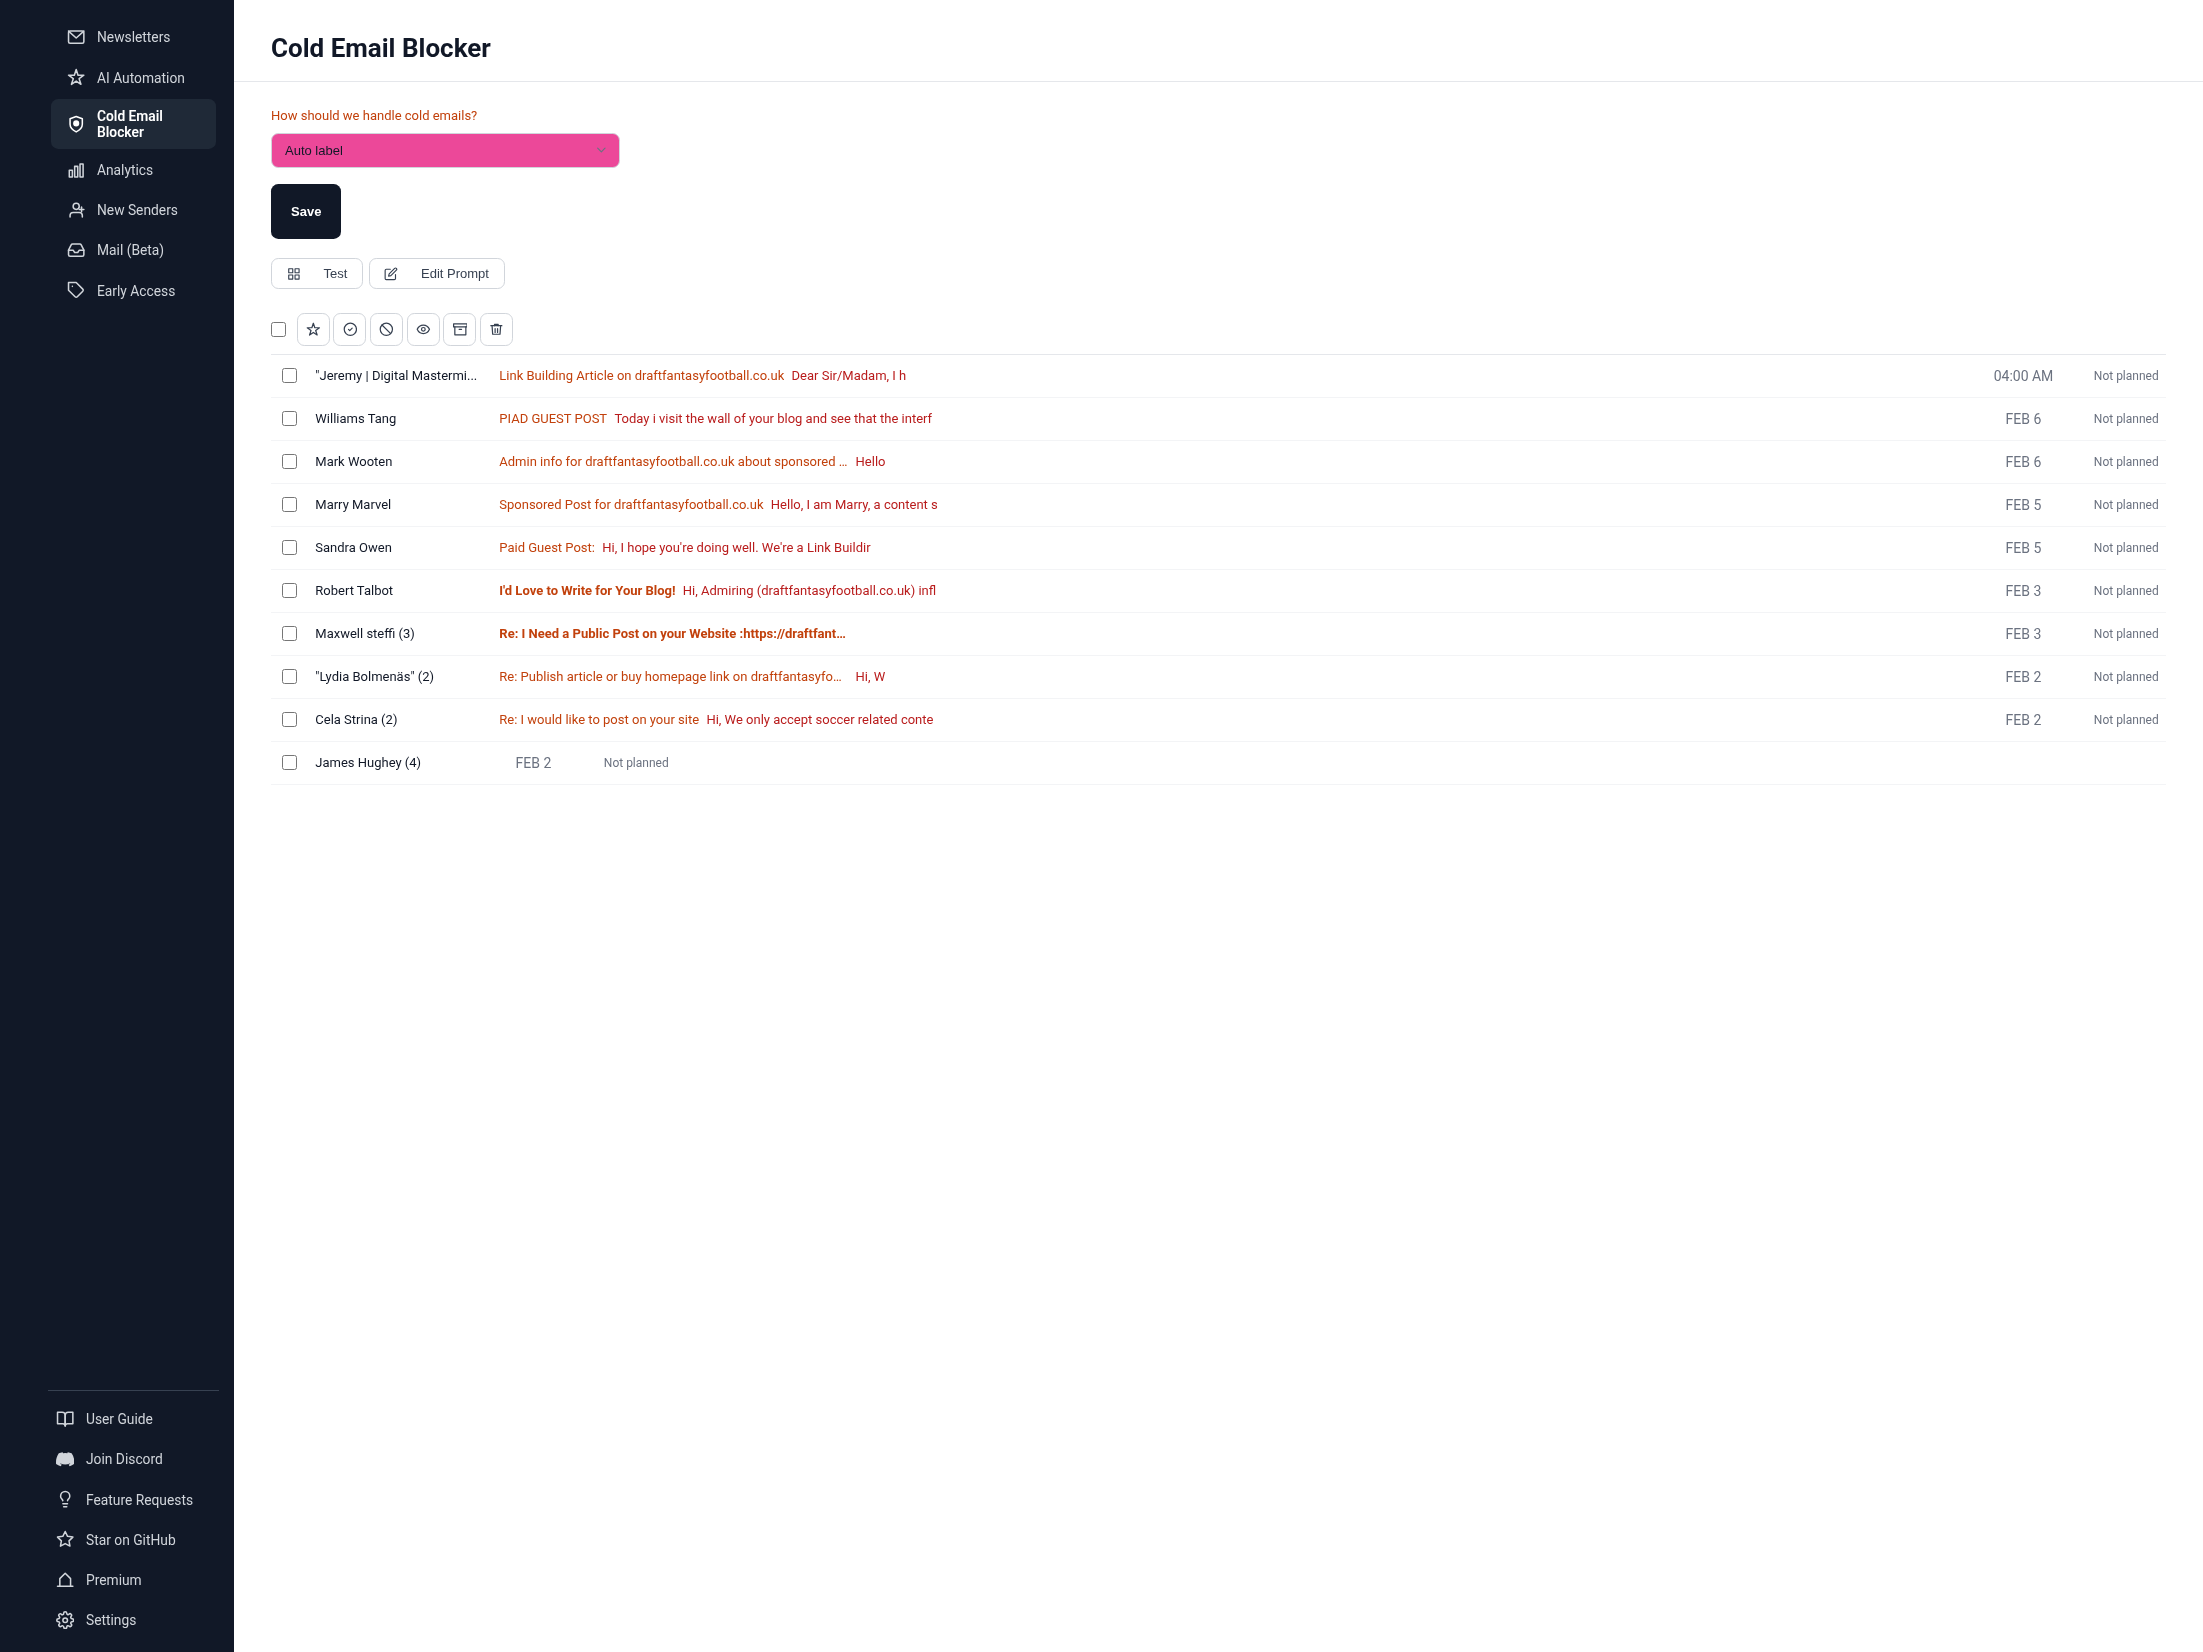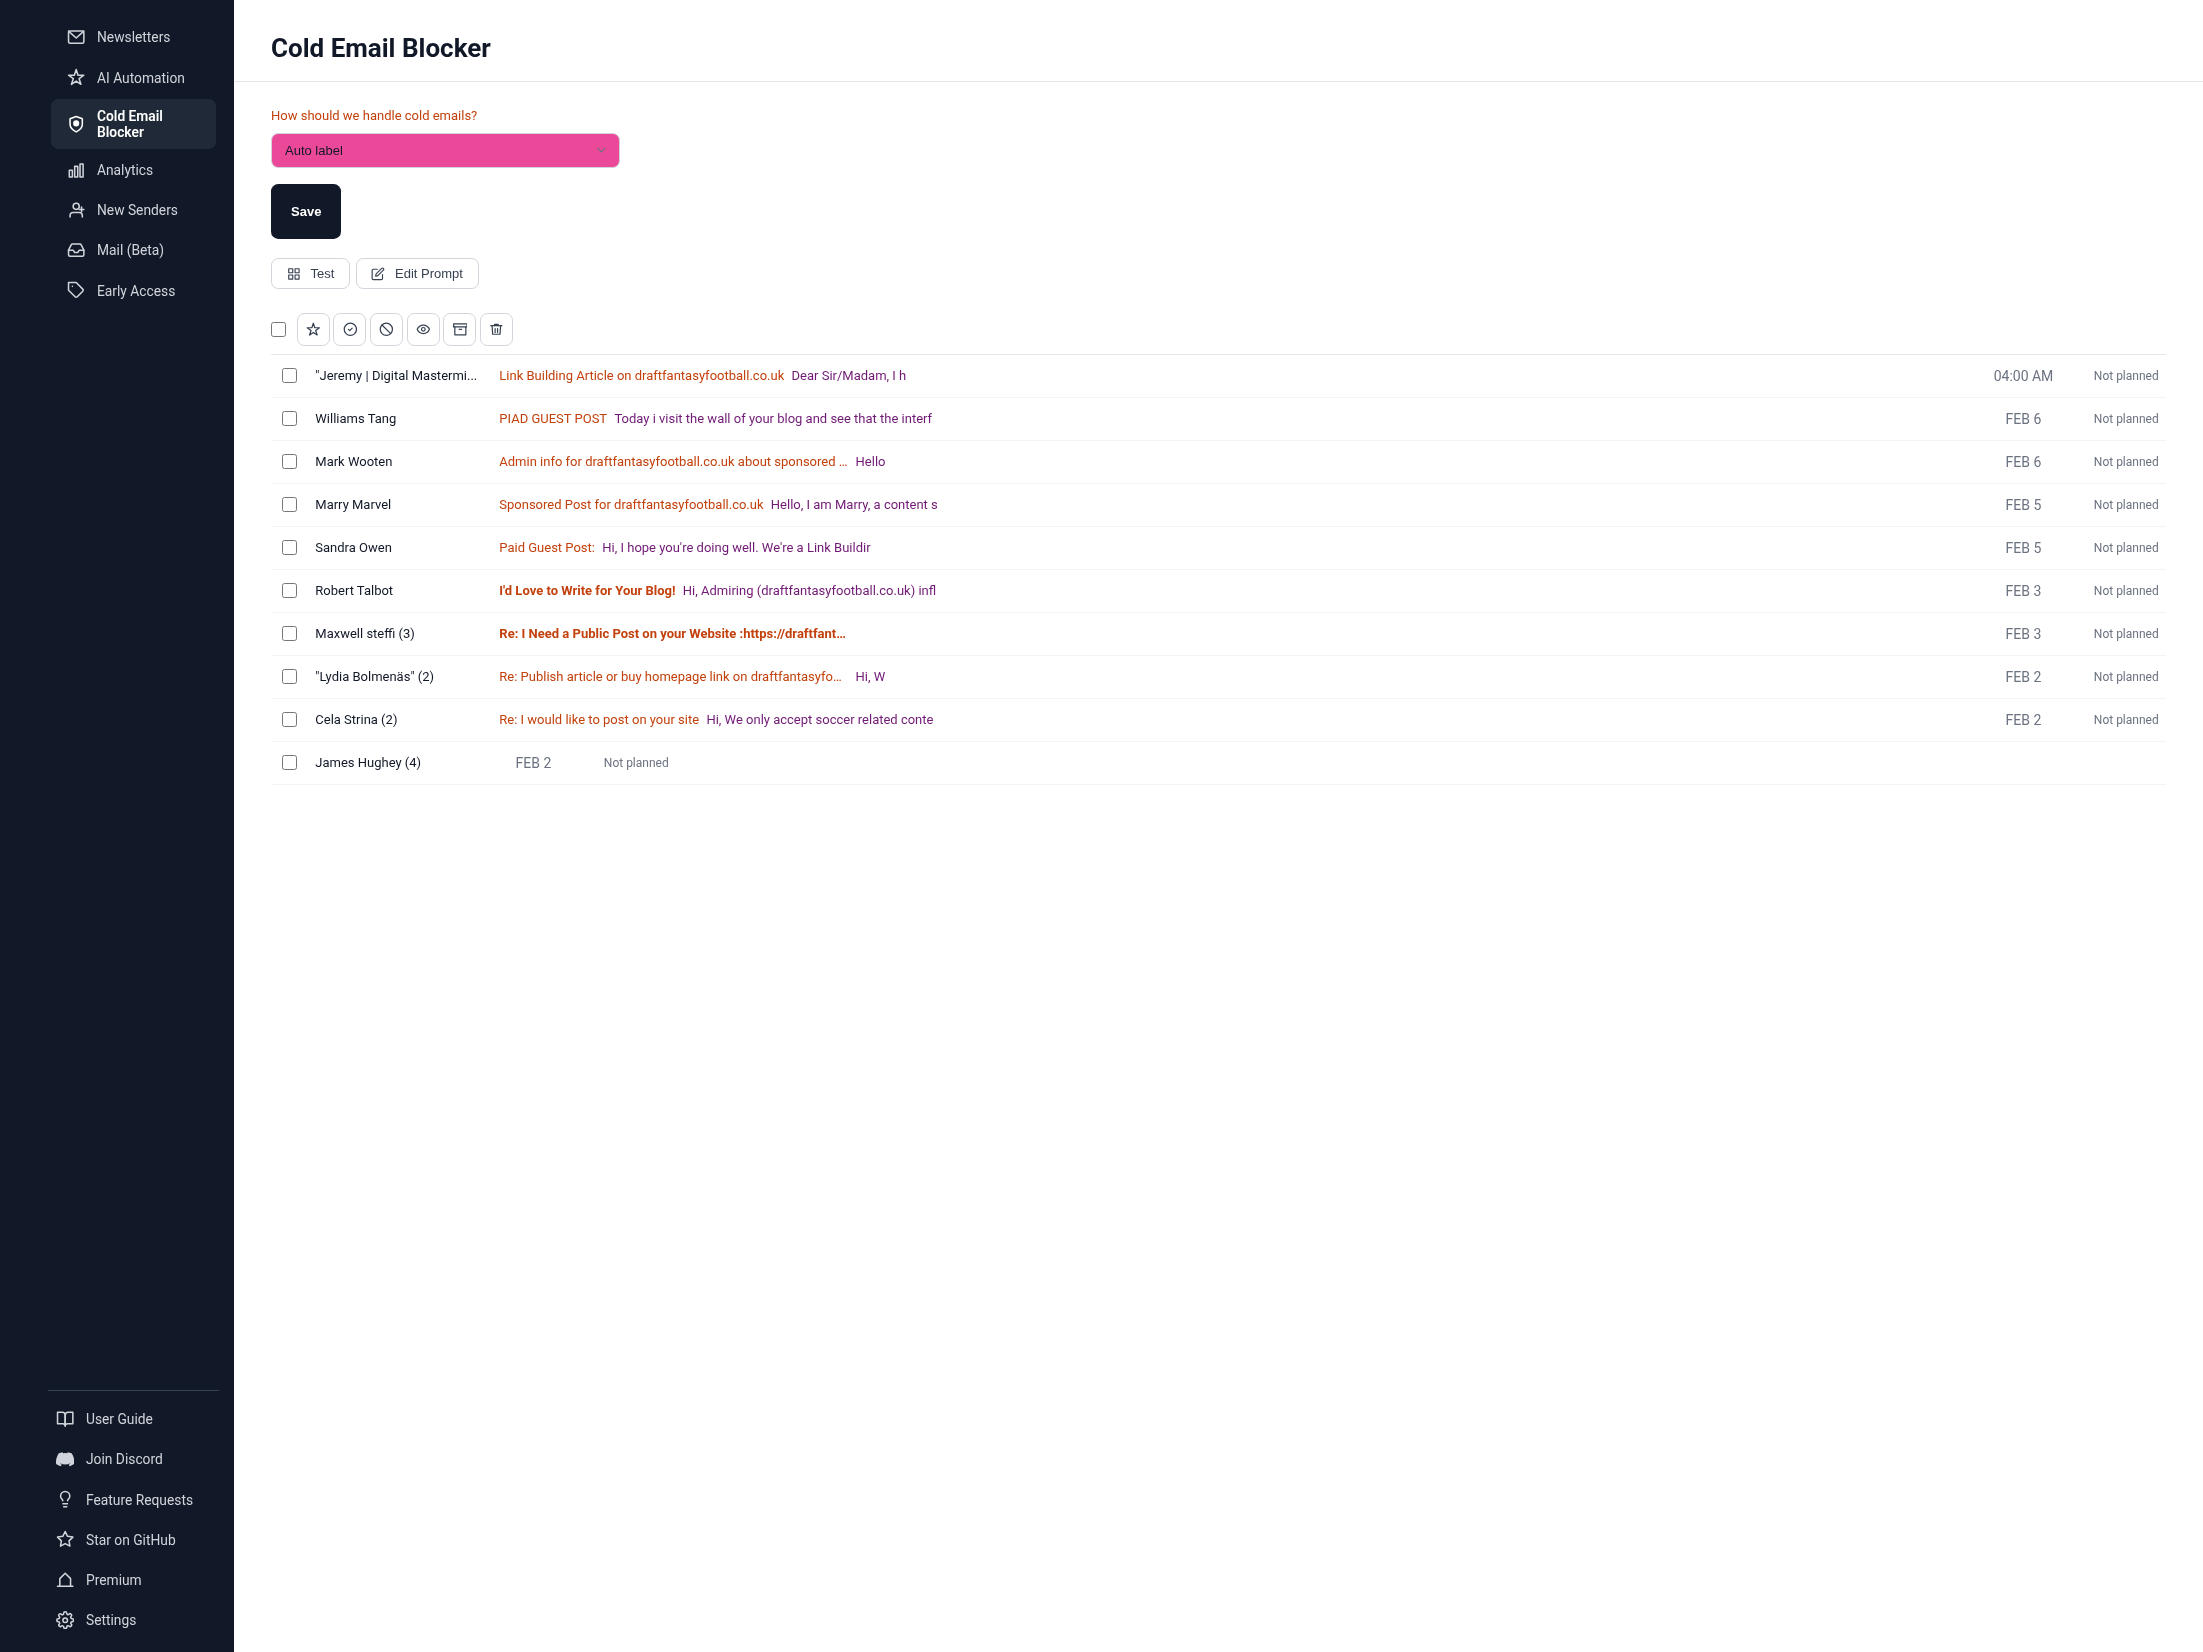--- a/index.html
+++ b/index.html
@@ -94,21 +94,21 @@
 
     
     .tabs-row {
       display: flex;
       gap: 5.5px;
       margin-bottom: 16.5px;
     }
     .tab-btn {
       display: flex;
       align-items: center;
-      gap: 10px;
+      gap: 23px;
       padding: 7.3px 14.7px;
       border: 0.9px solid #d1d5db;
       border-radius: 7.3px;
       background: #fff;
       font-size: 13px;
       color: #374151;
       cursor: pointer;
     }
 
     
@@ -144,21 +144,21 @@
       display: flex;
       align-items: center;
       padding: 0;
     }
     .email-row.unread .subject { font-weight: 700; }
     .col-check { width: 37px; padding: 13px 7.3px; display: flex; align-items: center; justify-content: center; flex-shrink: 0; }
     .col-check input { width: 14.7px; height: 14.7px; cursor: pointer; }
     .col-sender { width: 184px; flex-shrink: 0; padding: 13px 7.3px; font-size: 13px; color: #111827; overflow: hidden; text-overflow: ellipsis; white-space: nowrap; }
     .col-email { flex: 1; padding: 13px 7.3px; font-size: 13px; display: flex; gap: 7.3px; overflow: hidden; }
     .subject { color: #c2410c; white-space: nowrap; overflow: hidden; text-overflow: ellipsis; flex-shrink: 0; max-width: 349px; }
-    .preview { color: #701a75; white-space: nowrap; overflow: hidden; text-overflow: ellipsis; }
+    .preview { color: #b91c1c; white-space: nowrap; overflow: hidden; text-overflow: ellipsis; }
     .col-date { width: 83px; flex-shrink: 0; padding: 13px 7.3px; font-size: 14px; color: #6b7280; text-align: center; }
     .col-status { width: 101px; flex-shrink: 0; padding: 13px 7.3px; font-size: 12px; color: #6b7280; text-align: right; }
 
     
     svg { display: block; }
   </style>
 </head>
 <body>
 
 <nav class="sidebar">

